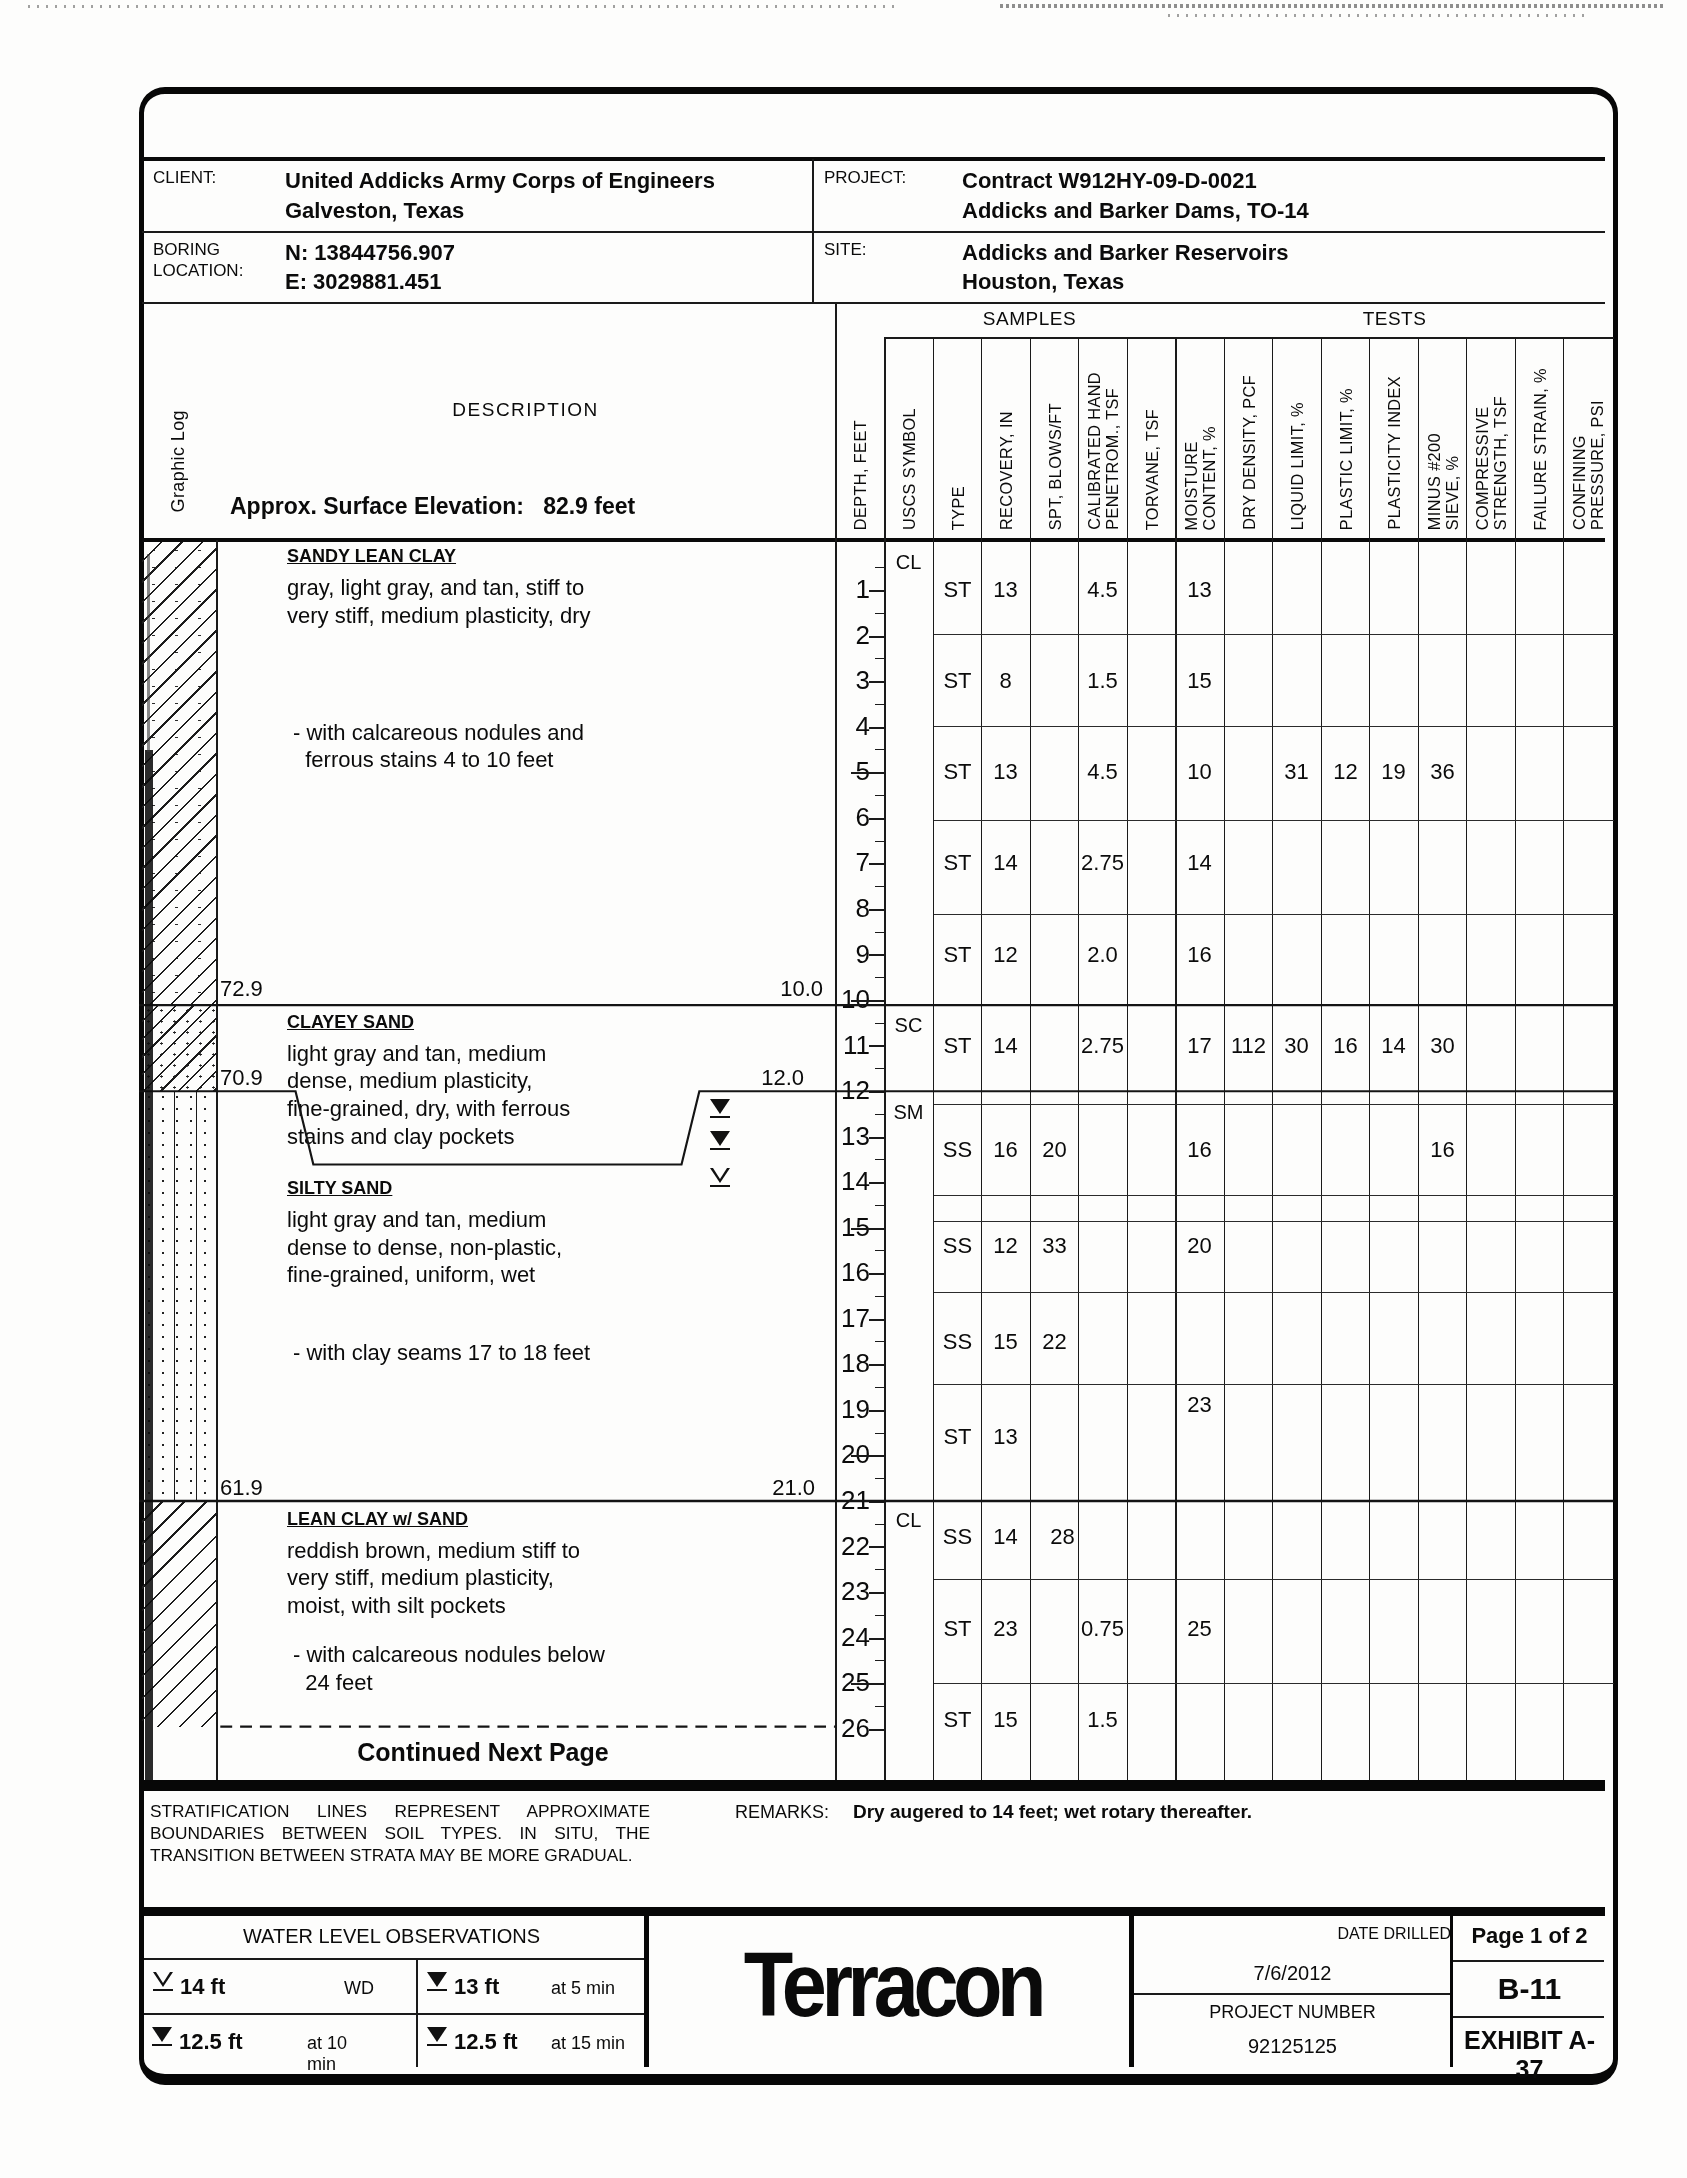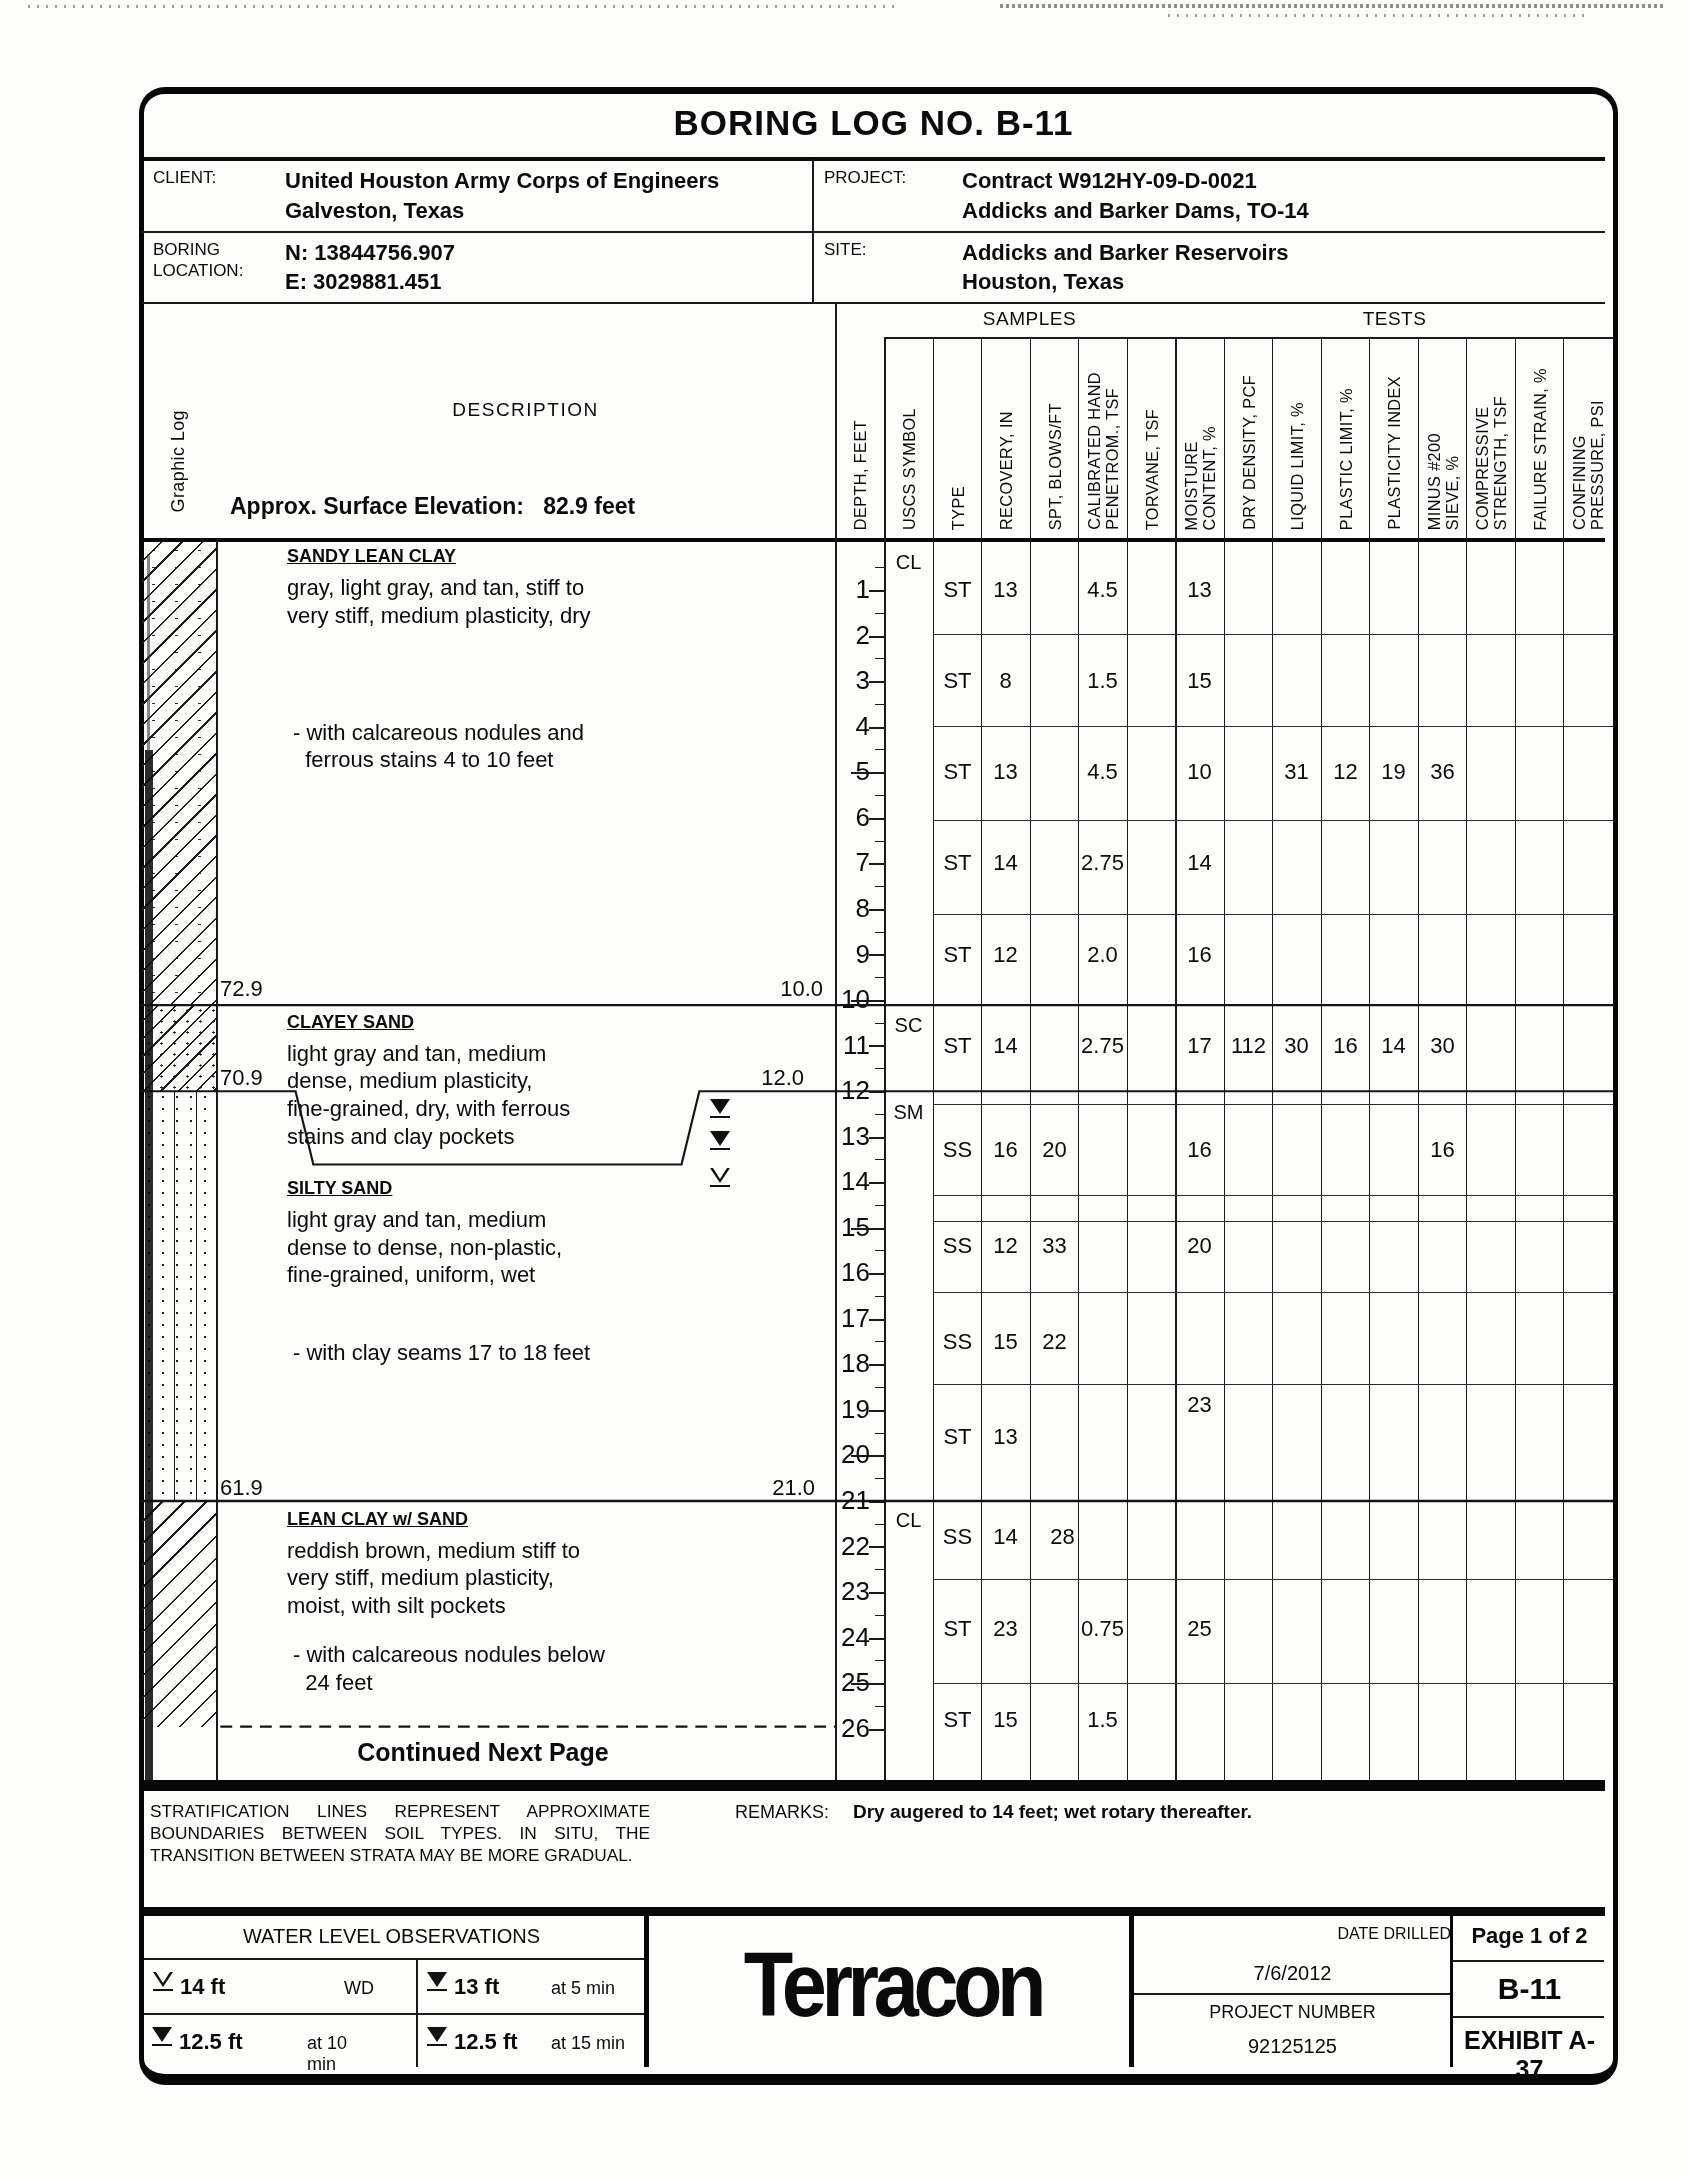--- a/index.html
+++ b/index.html
@@ -46,25 +46,24 @@
 <body>
 
 <div id="page">
 
   <div class="abs noise" style="left:28px;top:5px;width:871px;height:3px;"></div>
   <div class="abs noise2" style="left:1000px;top:4px;width:663px;height:4px;"></div>
   <div class="abs noise" style="left:1168px;top:14px;width:416px;height:3px;"></div>
 
   <div class="abs" style="left:139px;top:87px;width:1469px;height:1980px;border:5px solid #070707;border-top-width:7px;border-bottom-width:11px;border-radius:26px;"></div>
 
-  <div class="abs ctr" style="left:149px;top:103px;width:1449px;font-size:35px;font-weight:bold;letter-spacing:1px;">BORING LOG NO.  B-11</div>
   <div class="abs" style="left:142px;top:157px;width:1463px;height:4px;background:#0a0a0a;"></div>
 
   <div class="abs lbl" style="left:153px;top:168px;">CLIENT:</div>
-  <div class="abs val" style="left:285px;top:166px;">United Houston Army Corps of Engineers</div>
+  <div class="abs val" style="left:285px;top:166px;">United Addicks Army Corps of Engineers</div>
   <div class="abs val" style="left:285px;top:196px;">Galveston, Texas</div>
   <div class="abs lbl" style="left:824px;top:168px;">PROJECT:</div>
   <div class="abs val" style="left:962px;top:166px;">Contract W912HY-09-D-0021</div>
   <div class="abs val" style="left:962px;top:196px;">Addicks and Barker Dams, TO-14</div>
   <div class="abs hl" style="left:142px;top:231px;width:1463px;border-top-width:2.5px;"></div>
 
   <div class="abs lbl" style="left:153px;top:240px;">BORING</div>
   <div class="abs lbl" style="left:153px;top:261px;">LOCATION:</div>
   <div class="abs val" style="left:285px;top:238px;">N: 13844756.907</div>
   <div class="abs val" style="left:285px;top:267px;">E: 3029881.451</div>

